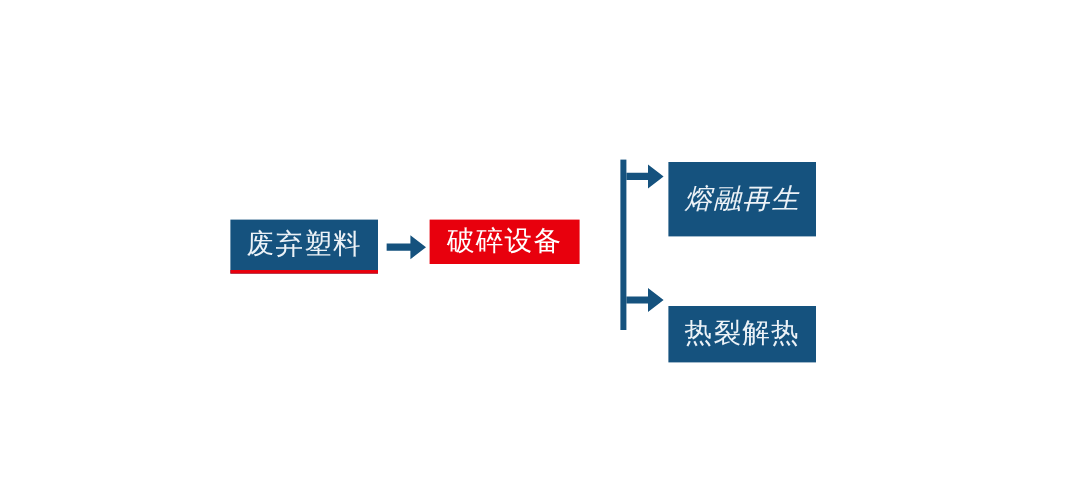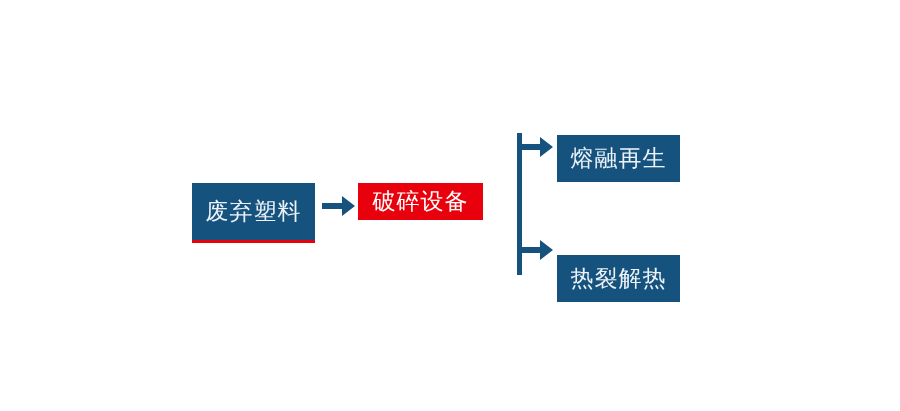--- a/index.html
+++ b/index.html
@@ -32,21 +32,21 @@
   .node-label {
     display: block;
     white-space: nowrap;
   }
 
   
   #node-waste-plastic {
     left: 192px;
     top: 183px;
     width: 123px;
-    height: 60px;
+    height: 45px;
     background: #15527E;
     border-bottom: 3px solid #E8000D;
     color: #ecf2f7;
     font-size: 23px;
   }
 
   
   #node-crushing-equipment {
     left: 358px;
     top: 183px;
@@ -56,24 +56,25 @@
     color: #ffffff;
     font-size: 23px;
     align-items: center;
   }
 
   
   #node-melt-regeneration {
     left: 557px;
     top: 135px;
     width: 123px;
-    height: 47px;
+    height: 62px;
     background: #15527E;
     color: #ecf2f7;
     font-size: 23px;
+    font-style: italic;
   }
 
   
   #node-pyrolysis-heat {
     left: 557px;
     top: 231px;
     width: 123px;
     height: 47px;
     background: #15527E;
     color: #ecf2f7;

